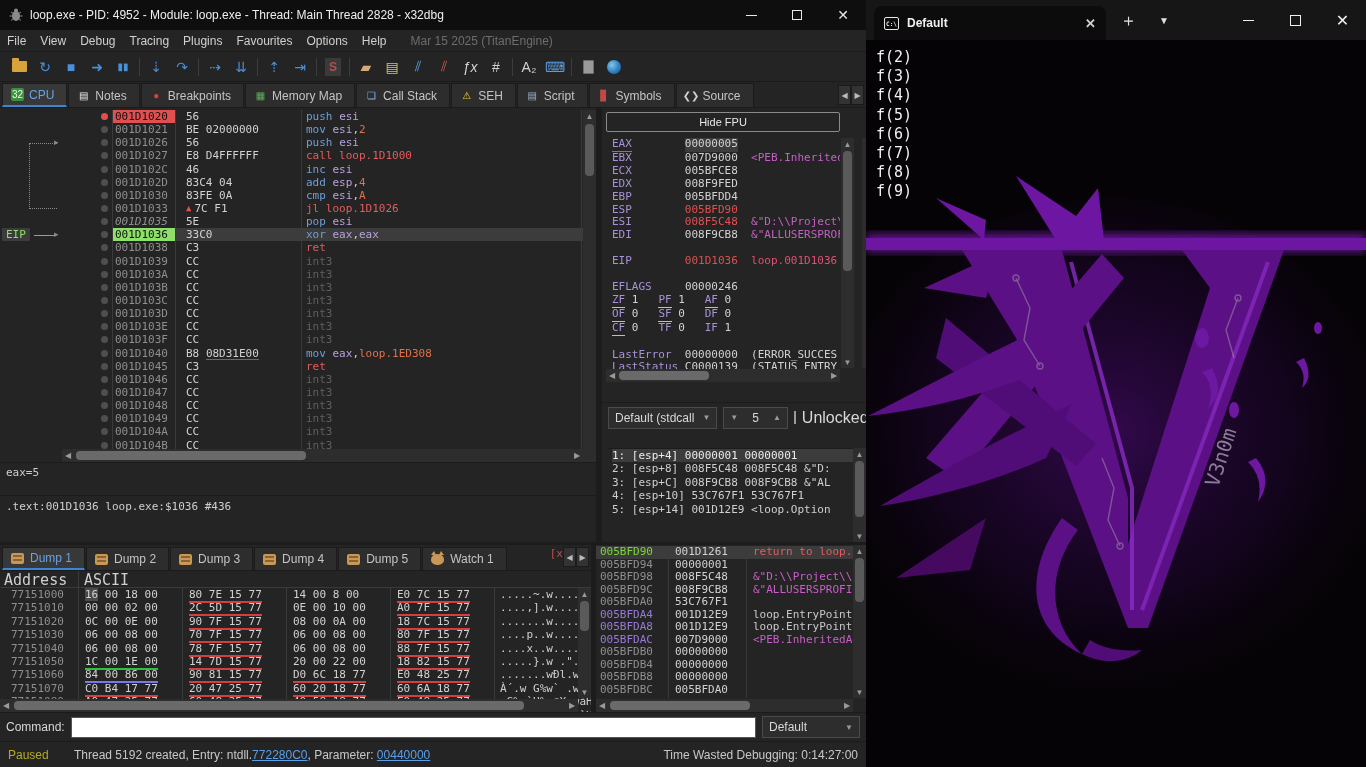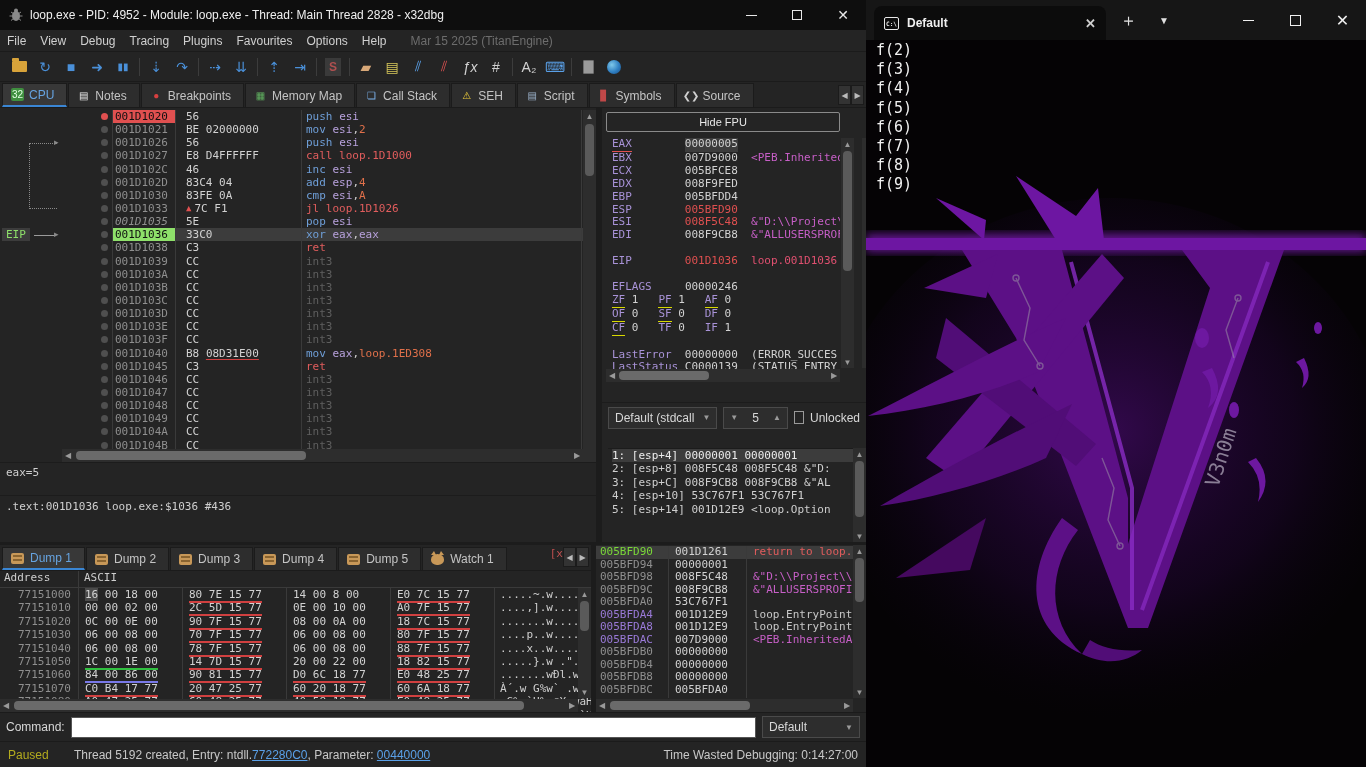--- a/index.html
+++ b/index.html
@@ -145,25 +145,25 @@
   .dtab.active { background:#383838; color:#66a3e0; border-bottom:2px solid #3a86d4; }
   .dumpicon { width:13px; height:11px; background:#c89858; border-radius:2px; position:relative; }
   .dumpicon:before { content:""; position:absolute; left:2px; top:2px; right:2px; height:2px; background:#8a6430; }
   .dumpicon:after { content:""; position:absolute; left:2px; top:6px; right:2px; height:2px; background:#8a6430; }
   .caticon { width:13px; height:11px; position:relative; background:#c89858; border-radius:50% 50% 45% 45%; }
   .caticon:before { content:""; position:absolute; left:0; top:-3px; border-left:3px solid transparent;
                     border-right:2px solid transparent; border-bottom:4px solid #c89858; }
   .caticon:after { content:""; position:absolute; right:0; top:-3px; border-left:2px solid transparent;
                    border-right:3px solid transparent; border-bottom:4px solid #c89858; }
   .dtab-over { color:#c05050; font-size:11px; margin-left:2px; }
-  .dumphead { height:17px; display:flex; font-size:11px; color:#cfcfcf; border-bottom:1px solid #3a3a3a;
+  .dumphead { height:17px; display:flex; font-size:15px; color:#cfcfcf; border-bottom:1px solid #3a3a3a;
               white-space:pre; flex:0 0 auto; }
   .dumpbody { position:relative; flex:1; overflow:hidden; }
   .hrow { height:13.4px; display:flex; font-size:11px; line-height:13.4px; white-space:pre; color:#d2d2d2; }
-  .hrow .ha { width:78px; flex:0 0 auto; color:#8f8f8f; padding-left:11px;text-align:center; }
+  .hrow .ha { width:78px; flex:0 0 auto; color:#8f8f8f; padding-left:11px; }
   .hgrp { width:104px; flex:0 0 auto; border-left:1px solid #3a3a3a; padding-left:6px; }
   .hgrp span.u-red { border-bottom:2px solid #d04040; }
   .hgrp span.u-green { border-bottom:2px solid #30c040; }
   .hgrp span.u-blue { border-bottom:2px solid #7878e8; }
   .hgrp .cursorb { background:#4a4a4a; }
   .hascii { flex:1; border-left:1px solid #3a3a3a; padding-left:5px; color:#cfcfcf; overflow:hidden; }
   .dump-vscroll { position:absolute; right:0; top:0; width:13px; bottom:14px; background:#2d2d2d; }
   .dump-hscroll { left:0; right:13px; bottom:0; }
 
   .stackpane { flex:1; position:relative; background:#242424; overflow:hidden; }
@@ -204,21 +204,21 @@
   .term-tab .ticon { width:15px; height:13px; border:1px solid #e8e8e8; border-radius:2px;
                      font-size:6px; color:#e8e8e8; display:flex; align-items:center; justify-content:center;
                      font-family:"DejaVu Sans Mono", monospace; }
   .term-tab .tname { flex:1; }
   .term-tab .tclose { color:#d0d0d0; font-size:13px; }
   .term-newtab { color:#e0e0e0; font-size:17px; margin-left:14px; }
   .term-drop { color:#e0e0e0; font-size:10px; margin-left:22px; }
   .term-winbtns { margin-left:auto; display:flex; }
   .term-winbtn { width:47px; height:40px; display:flex; align-items:center; justify-content:center; color:#f0f0f0; }
   .term-body { position:absolute; left:0; top:40px; right:0; bottom:0; background:#050305; overflow:hidden; }
-  .term-lines { position:absolute; left:10px; top:1px; z-index:3; font-size:15px; line-height:19.2px;
+  .term-lines { position:absolute; left:10px; top:8px; z-index:3; font-size:15px; line-height:19.2px;
                 color:#f2f2f2; white-space:pre; }
   .wallpaper { position:absolute; left:0; top:118px; width:500px; height:610px; z-index:1; }
 </style>
 </head>
 <body>
 
 <div class="app">
 
   <div class="dbg">
 
@@ -407,21 +407,21 @@
           <div class="combo" style="width:118px">
             <span style="flex:1;white-space:nowrap;overflow:hidden">Default (stdcall</span>
             <span class="caret-d">▼</span>
           </div>
           <div class="spin" style="flex:1">
             <span class="caret-d">▼</span>
             <span style="flex:1">5</span>
             <span class="caret-u">▲</span>
           </div>
           <span class="cbx"></span>
-          <span style="font-size:12px;color:#d8d8d8">Unlocked</span>
+          <span style="font-size:16px;color:#d8d8d8">Unlocked</span>
         </div>
         <div style="position:absolute;left:0;right:0;bottom:0;height:32px"></div>
         <div style="position:absolute;left:0;right:0;bottom:0;height:0">
           <div class="args" style="bottom:0;height:0"></div>
         </div>
       </div>
     </div>
 
     <div class="dumpzone">
       <div class="dumpleft">

